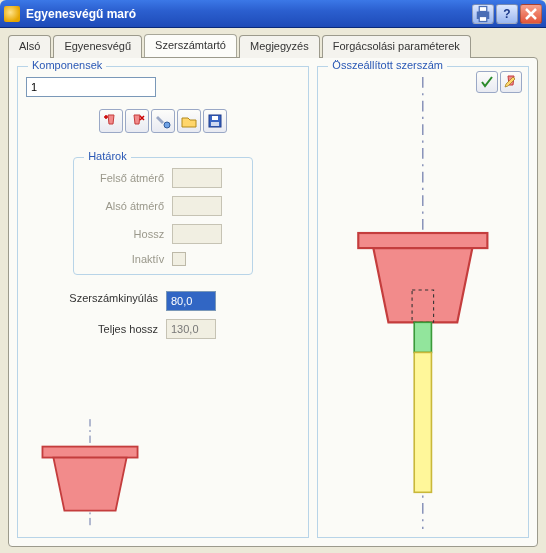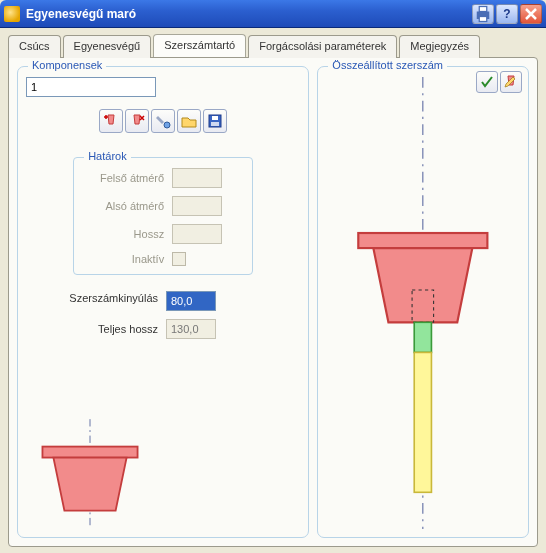--- a/index.html
+++ b/index.html
@@ -80,21 +80,21 @@
     flex: 1;
     padding: 8px;
     display: flex;
     gap: 8px;
     position: relative;
     z-index: 1;
   }
   
   .groupbox {
     border: 1px solid #b8d4e8;
-    border-radius: 7px;
+    border-radius: 0;
     padding: 10px 8px 8px 8px;
     position: relative;
     background: #fbfbf7;
   }
   .groupbox > .legend {
     position: absolute;
     top: -8px; left: 10px;
     background: #fbfbf7;
     padding: 0 4px;
     color: #2a58b5;
@@ -196,25 +196,25 @@
   <div class="tbtn close">
     <svg viewBox="0 0 16 16">
         <path d="M4 4 L12 12 M12 4 L4 12" stroke="#fff" stroke-width="2"></path>
       </svg>
   </div>
 </div>
 
 <div class="client">
 
   <div class="tabs">
-    <div class="tab">Csúcs</div>
+    <div class="tab">Alsó</div>
     <div class="tab">Egyenesvégű</div>
     <div class="tab active">Szerszámtartó</div>
+    <div class="tab">Megjegyzés</div>
     <div class="tab">Forgácsolási paraméterek</div>
-    <div class="tab">Megjegyzés</div>
   </div>
 
   <div class="tabpage">
 
     <div class="left-col">
       <div class="groupbox" style="display:flex;flex-direction:column;">
         <span class="legend">Komponensek</span>
 
         <div class="row">
           <input type="text" class="name-input" value="1" style="">

